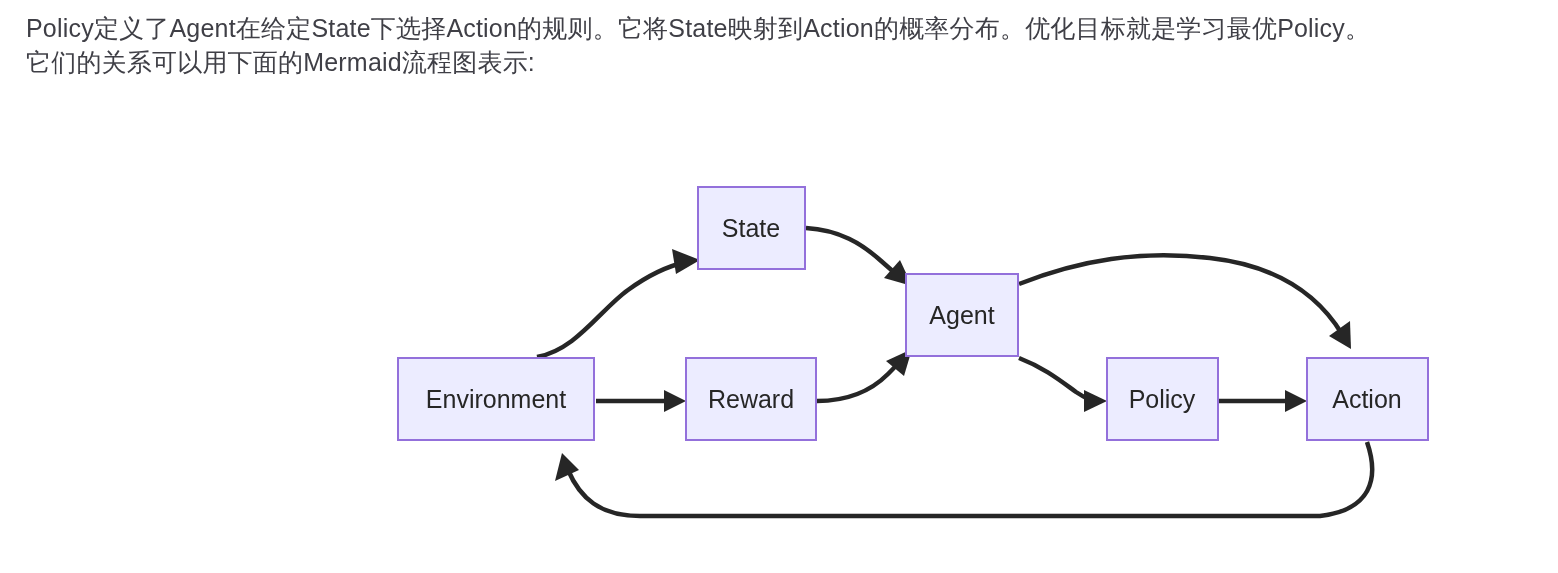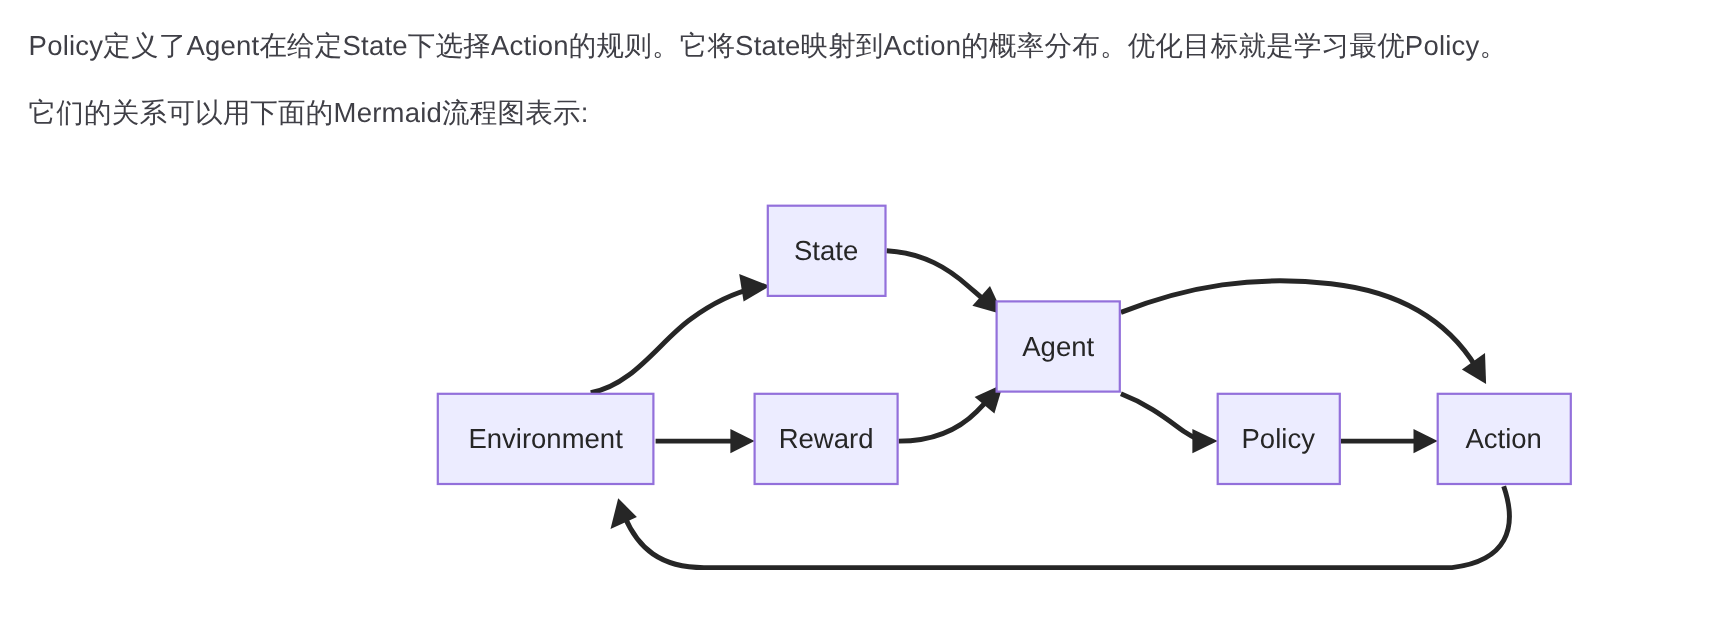--- a/index.html
+++ b/index.html
@@ -20,22 +20,22 @@
     top: 0;
     width: 1520px;
   }
   .para {
     color: #3f3f46;
     font-size: 25px;
     line-height: 1.35;
     letter-spacing: 0.2px;
     white-space: nowrap;
   }
-  #para-1 { margin-top: 26px; }
-  #para-2 { margin-top: 27px; }
+  #para-1 { margin-top: 12px; }
+  #para-2 { }
 
   .diagram-wrap {
     position: absolute;
     left: 0;
     top: 150px;
     width: 1558px;
     height: 423px;
   }
   svg.flowchart {
     display: block;

